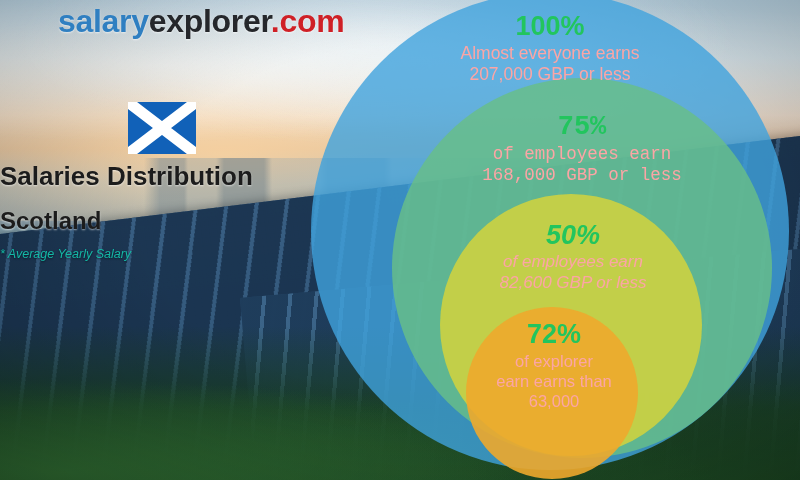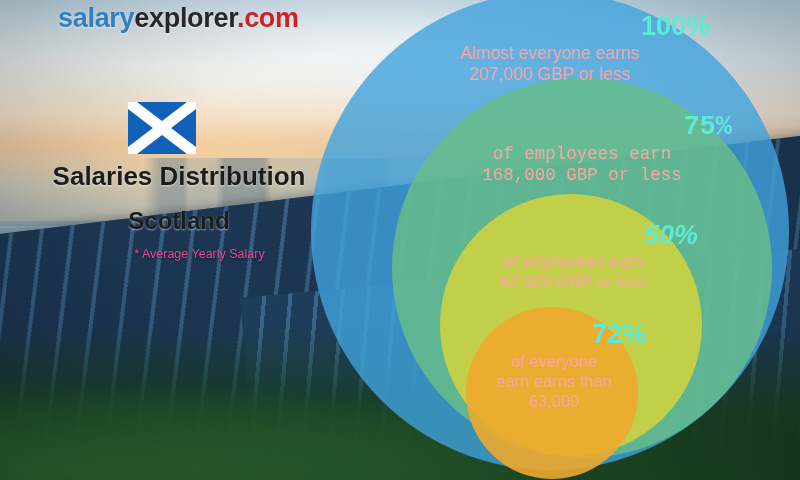--- a/index.html
+++ b/index.html
@@ -108,21 +108,21 @@
     position: absolute;
     inset: 0;
     background: radial-gradient(ellipse at 50% 45%, rgba(0,0,0,0) 45%, rgba(0,0,0,0.22) 100%);
   }
 
   
   .logo {
     position: absolute;
     left: 58px;
     top: 3px;
-    font-size: 27px;
+    font-size: 32px;
     font-weight: bold;
     letter-spacing: -0.3px;
     white-space: nowrap;
     text-shadow: 0 1px 2px rgba(255,255,255,0.6);
   }
   .logo .salary { color: #2f7fc1; }
   .logo .explorer { color: #25272b; }
   .logo .dotcom { color: #cf2026; }
 
   
@@ -130,24 +130,23 @@
     position: absolute;
     left: 128px;
     top: 102px;
     width: 68px;
     height: 52px;
   }
 
   
   .left-block {
     position: absolute;
-    left: 9px;
+    left: 0;
     top: 162px;
     width: 340px;
-    text-align: center;
   }
   .title-main {
     font-size: 26px;
     font-weight: bold;
     color: #1c1c1c;
     line-height: 1.15;
     text-shadow: 0 1px 2px rgba(255,255,255,0.55);
   }
   .title-sub {
     font-size: 24px;
@@ -159,24 +158,24 @@
   .title-cat {
     font-size: 21px;
     font-weight: bold;
     color: #4aa3df;
     margin-top: 13px;
     line-height: 1.35;
     text-shadow: 0 1px 2px rgba(0,0,0,0.25);
   }
   .note {
     font-size: 12.5px;
-    color: #ec4899;
+    font-style: italic;
+    color: #14b8a6;
     margin-top: 12px;
     text-shadow: 0 1px 2px rgba(0,0,0,0.55);
-    padding-left: 41px;
   }
 
   
   .bubbles {
     position: absolute;
     left: 0; top: 0;
     width: 800px; height: 480px;
   }
   .bubble {
     position: absolute;
@@ -206,22 +205,21 @@
 
   .blabel {
     position: absolute;
     text-align: center;
     color: #142024;
     line-height: 1.22;
   }
   .pct {
     font-size: 27px;
     font-weight: bold;
-    color: #5eead4;
-    text-align: right;
+    color: #22c55e;
   }
   .desc {
     font-size: 17.5px;
     color: #fca5a5;
     font-weight: normal;
   }
   .l100 { left: 390px; top: 10px;  width: 320px; }
   .l75  { left: 432px; top: 111px; width: 300px; font-family: Liberation Mono, monospace; }
   .l50  { left: 448px; top: 219px; width: 250px; font-style: italic; }
   .l25  { left: 462px; top: 318px; width: 184px; }
@@ -278,19 +276,19 @@
     </div>
 
     <div class="blabel l50">
       <div class="pct">50%</div>
       <div class="desc">of employees earn</div>
       <div class="desc">82,600 GBP or less</div>
     </div>
 
     <div class="blabel l25">
       <div class="pct">72%</div>
-      <div class="desc">of everyone</div>
+      <div class="desc">of explorer</div>
       <div class="desc">earn earns than</div>
       <div class="desc">63,000</div>
     </div>
   </div>
 
 </div>
 
 </body></html>

